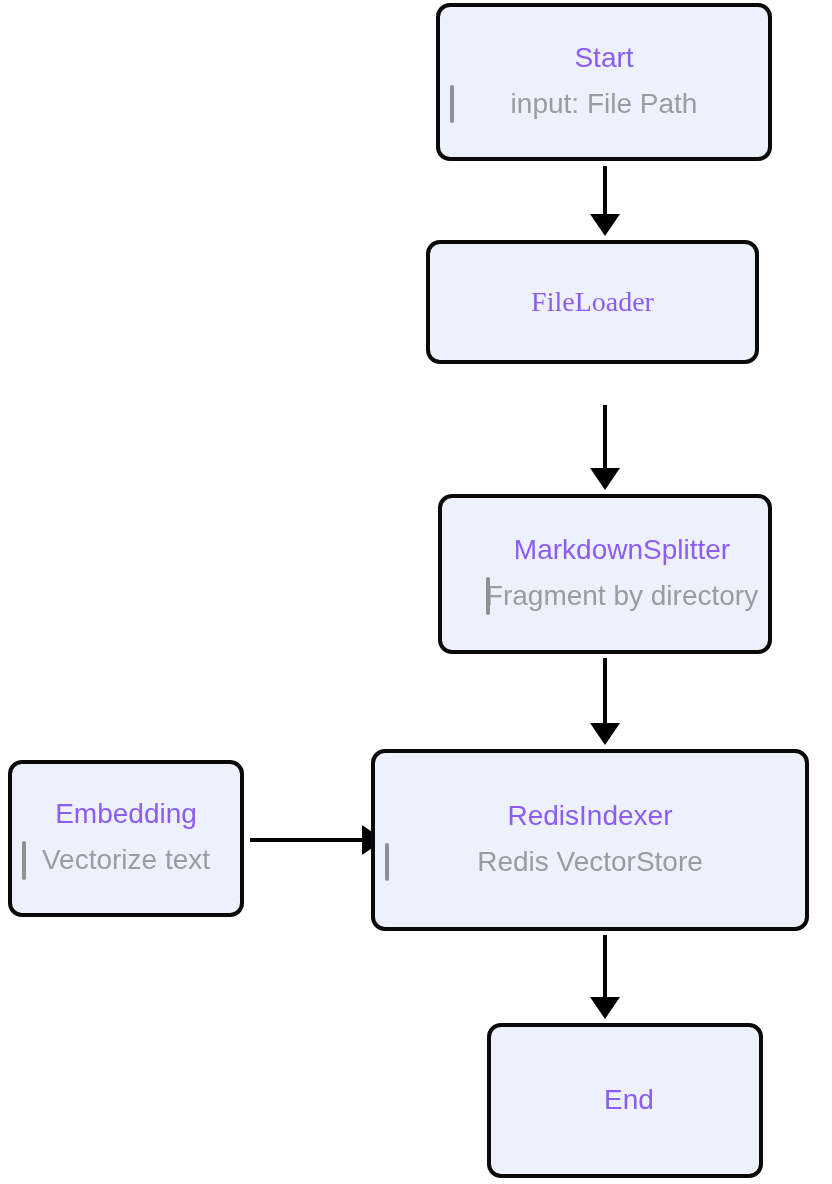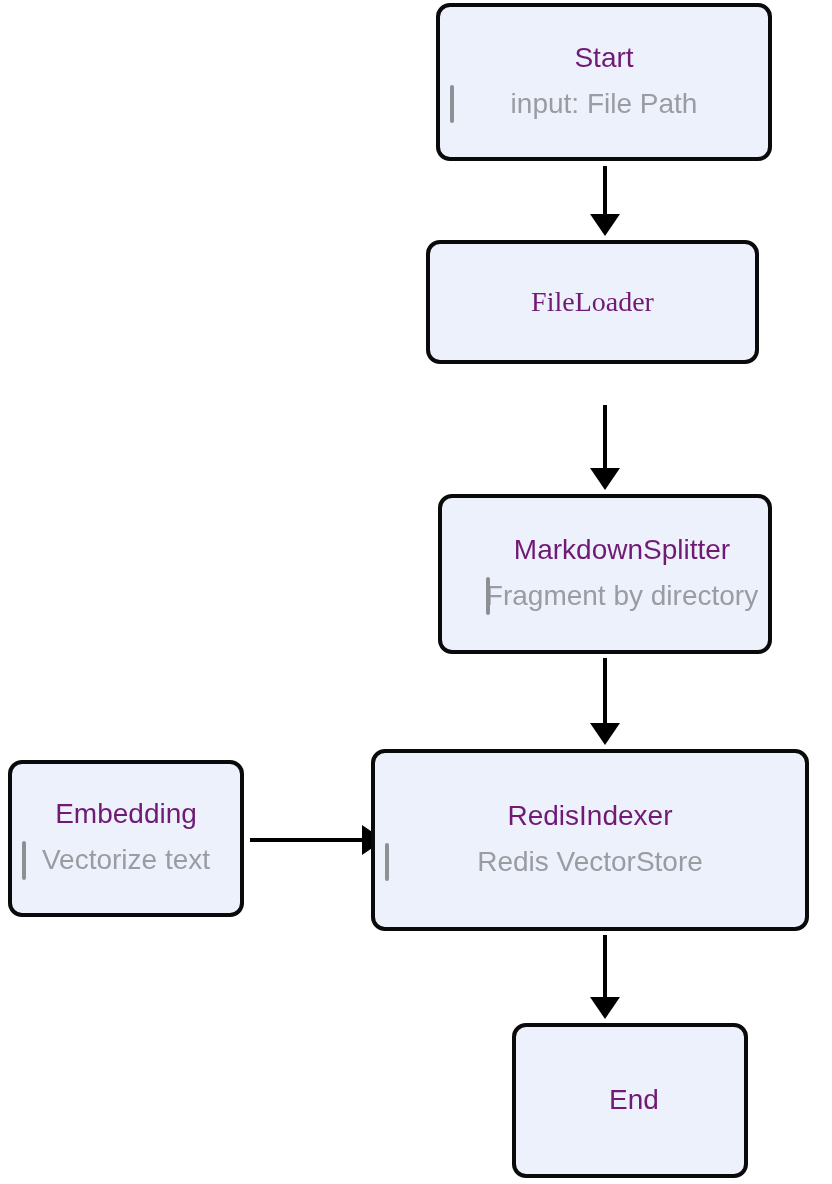--- a/index.html
+++ b/index.html
@@ -22,21 +22,21 @@
     border: 4px solid #0a0a0a;
     border-radius: 14px;
     display: flex;
     flex-direction: column;
     align-items: center;
     justify-content: center;
   }
   .node .title {
     font-size: 28px;
     font-weight: 400;
-    color: #701a75;
+    color: #8b5cf6;
     text-align: center;
     line-height: 1.3;
   }
   .subtitle-row {
     position: relative;
     width: 100%;
     display: flex;
     justify-content: center;
     margin-top: 8px;
   }
@@ -56,21 +56,21 @@
     text-align: right;
     line-height: 1.45;
     white-space: pre-line;
   }
   
   #node-start           { left: 436px; top: 3px;    width: 336px; height: 158px; }
   #node-fileloader      { left: 426px; top: 240px;  width: 333px; height: 124px; font-family: Liberation Serif, serif; }
   #node-markdownsplitter{ left: 438px; top: 494px;  width: 334px; height: 160px; padding-left: 34px; }
   #node-embedding       { left: 8px;   top: 760px;  width: 236px; height: 157px; }
   #node-redisindexer    { left: 371px; top: 749px;  width: 438px; height: 182px; }
-  #node-end             { left: 512px; top: 1023px; width: 236px; height: 155px; padding-left: 8px; }
+  #node-end             { left: 487px; top: 1023px; width: 276px; height: 155px; padding-left: 8px; }
 
   
   .varrow {
     position: absolute;
     width: 4px;
     background: #000;
   }
   .varrow::after {
     content: "";
     position: absolute;

